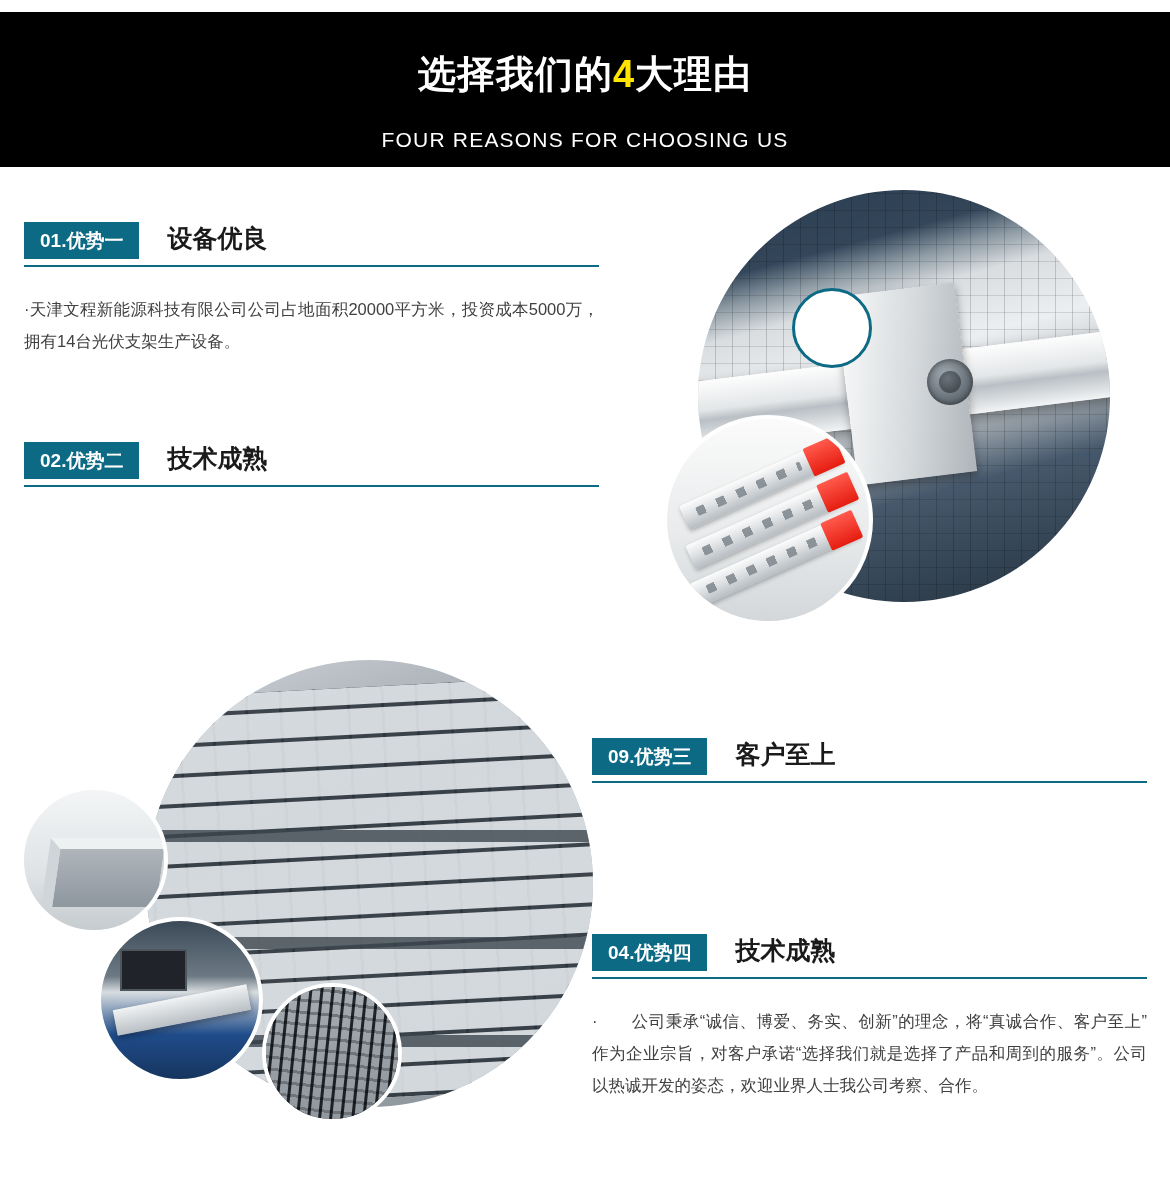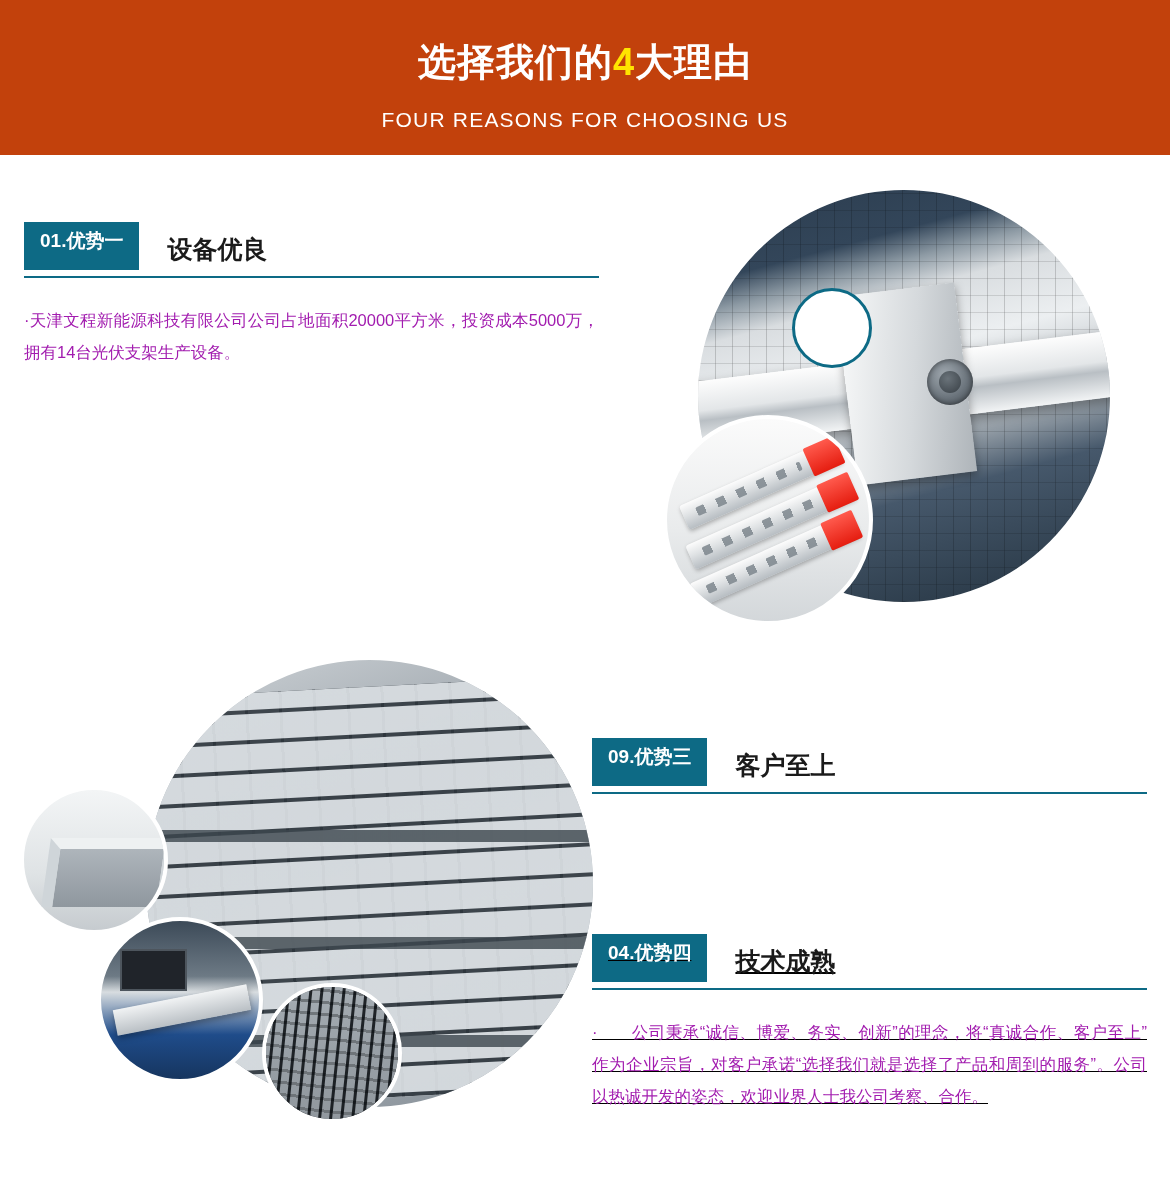--- a/index.html
+++ b/index.html
@@ -12,41 +12,41 @@
     height: 1200px;
     position: relative;
     font-family: "Liberation Sans", "DejaVu Sans", sans-serif;
     overflow: hidden;
   }
 
   
   .banner {
     position: absolute;
     left: 0;
-    top: 0;
+    top: 12px;
     width: 1170px;
     height: 155px;
-    background: #c2410c;
+    background: #000000;
     text-align: center;
     box-sizing: border-box;
   }
   .banner-title {
     margin: 0;
     padding-top: 42px;
     font-size: 38px;
     font-weight: bold;
     color: #ffffff;
     letter-spacing: 1px;
     line-height: 1.1;
   }
   .banner-title .accent {
     color: #ffe400;
   }
   .banner-sub {
-    margin: 8px;
+    margin: 16px;
     padding-top: 16px;
     font-size: 21px;
     color: #ffffff;
     letter-spacing: 1.2px;
     font-weight: 500;
   }
 
   
   .reason {
     position: absolute;
@@ -54,21 +54,21 @@
   .reason-head {
     display: flex;
     align-items: flex-end;
     position: relative;
   }
   .reason-tag {
     background: #0d6a85;
     color: #ffffff;
     font-size: 19px;
     font-weight: bold;
-    padding: 9px 16px 20px 16px;
+    padding: 9px 16px 9px 16px;
     line-height: 1;
     white-space: nowrap;
     box-sizing: border-box;
   }
   .reason-title {
     font-size: 25px;
     font-weight: bold;
     color: #1a1a1a;
     margin-left: 28px;
     padding-bottom: 4px;
@@ -77,33 +77,33 @@
   .reason-rule {
     position: absolute;
     left: 0;
     bottom: -8px;
     height: 2px;
     background: #0d6a85;
   }
   .reason-body {
     margin-top: 34px;
     font-size: 16.5px;
-    color: #a21caf;
+    color: #404040;
     line-height: 1.95;
     text-align: justify;
   }
 
   
   #reason-1 { left: 24px;  top: 222px;  width: 575px; }
   #reason-1 .reason-rule { width: 575px; }
   #reason-2 { left: 24px;  top: 442px;  width: 575px; }
   #reason-2 .reason-rule { width: 575px; }
   #reason-3 { left: 592px; top: 738px;  width: 555px; }
   #reason-3 .reason-rule { width: 555px; }
-  #reason-4 { left: 592px; top: 934px;  width: 555px; text-decoration: underline; }
+  #reason-4 { left: 592px; top: 934px;  width: 555px; }
   #reason-4 .reason-rule { width: 555px; }
 
   #reason-4 .reason-body { text-indent: 0; }
 
   
   .circle {
     position: absolute;
     border-radius: 50%;
     overflow: hidden;
     border: 4px solid #ffffff;
@@ -314,20 +314,25 @@
 <div class="reason" id="reason-1">
   <div class="reason-head">
     <div class="reason-tag">01.优势一</div>
     <div class="reason-title">设备优良</div>
     <div class="reason-rule"></div>
   </div>
   <div class="reason-body">·天津文程新能源科技有限公司公司占地面积20000平方米，投资成本5000万，拥有14台光伏支架生产设备。</div>
 </div>
 
 <div class="reason" id="reason-2">
+  <div class="reason-head">
+    <div class="reason-tag">02.优势二</div>
+    <div class="reason-title">技术成熟</div>
+    <div class="reason-rule"></div>
+  </div>
 </div>
 
 <div class="reason" id="reason-3">
   <div class="reason-head">
     <div class="reason-tag">09.优势三</div>
     <div class="reason-title">客户至上</div>
     <div class="reason-rule"></div>
   </div>
 </div>
 

